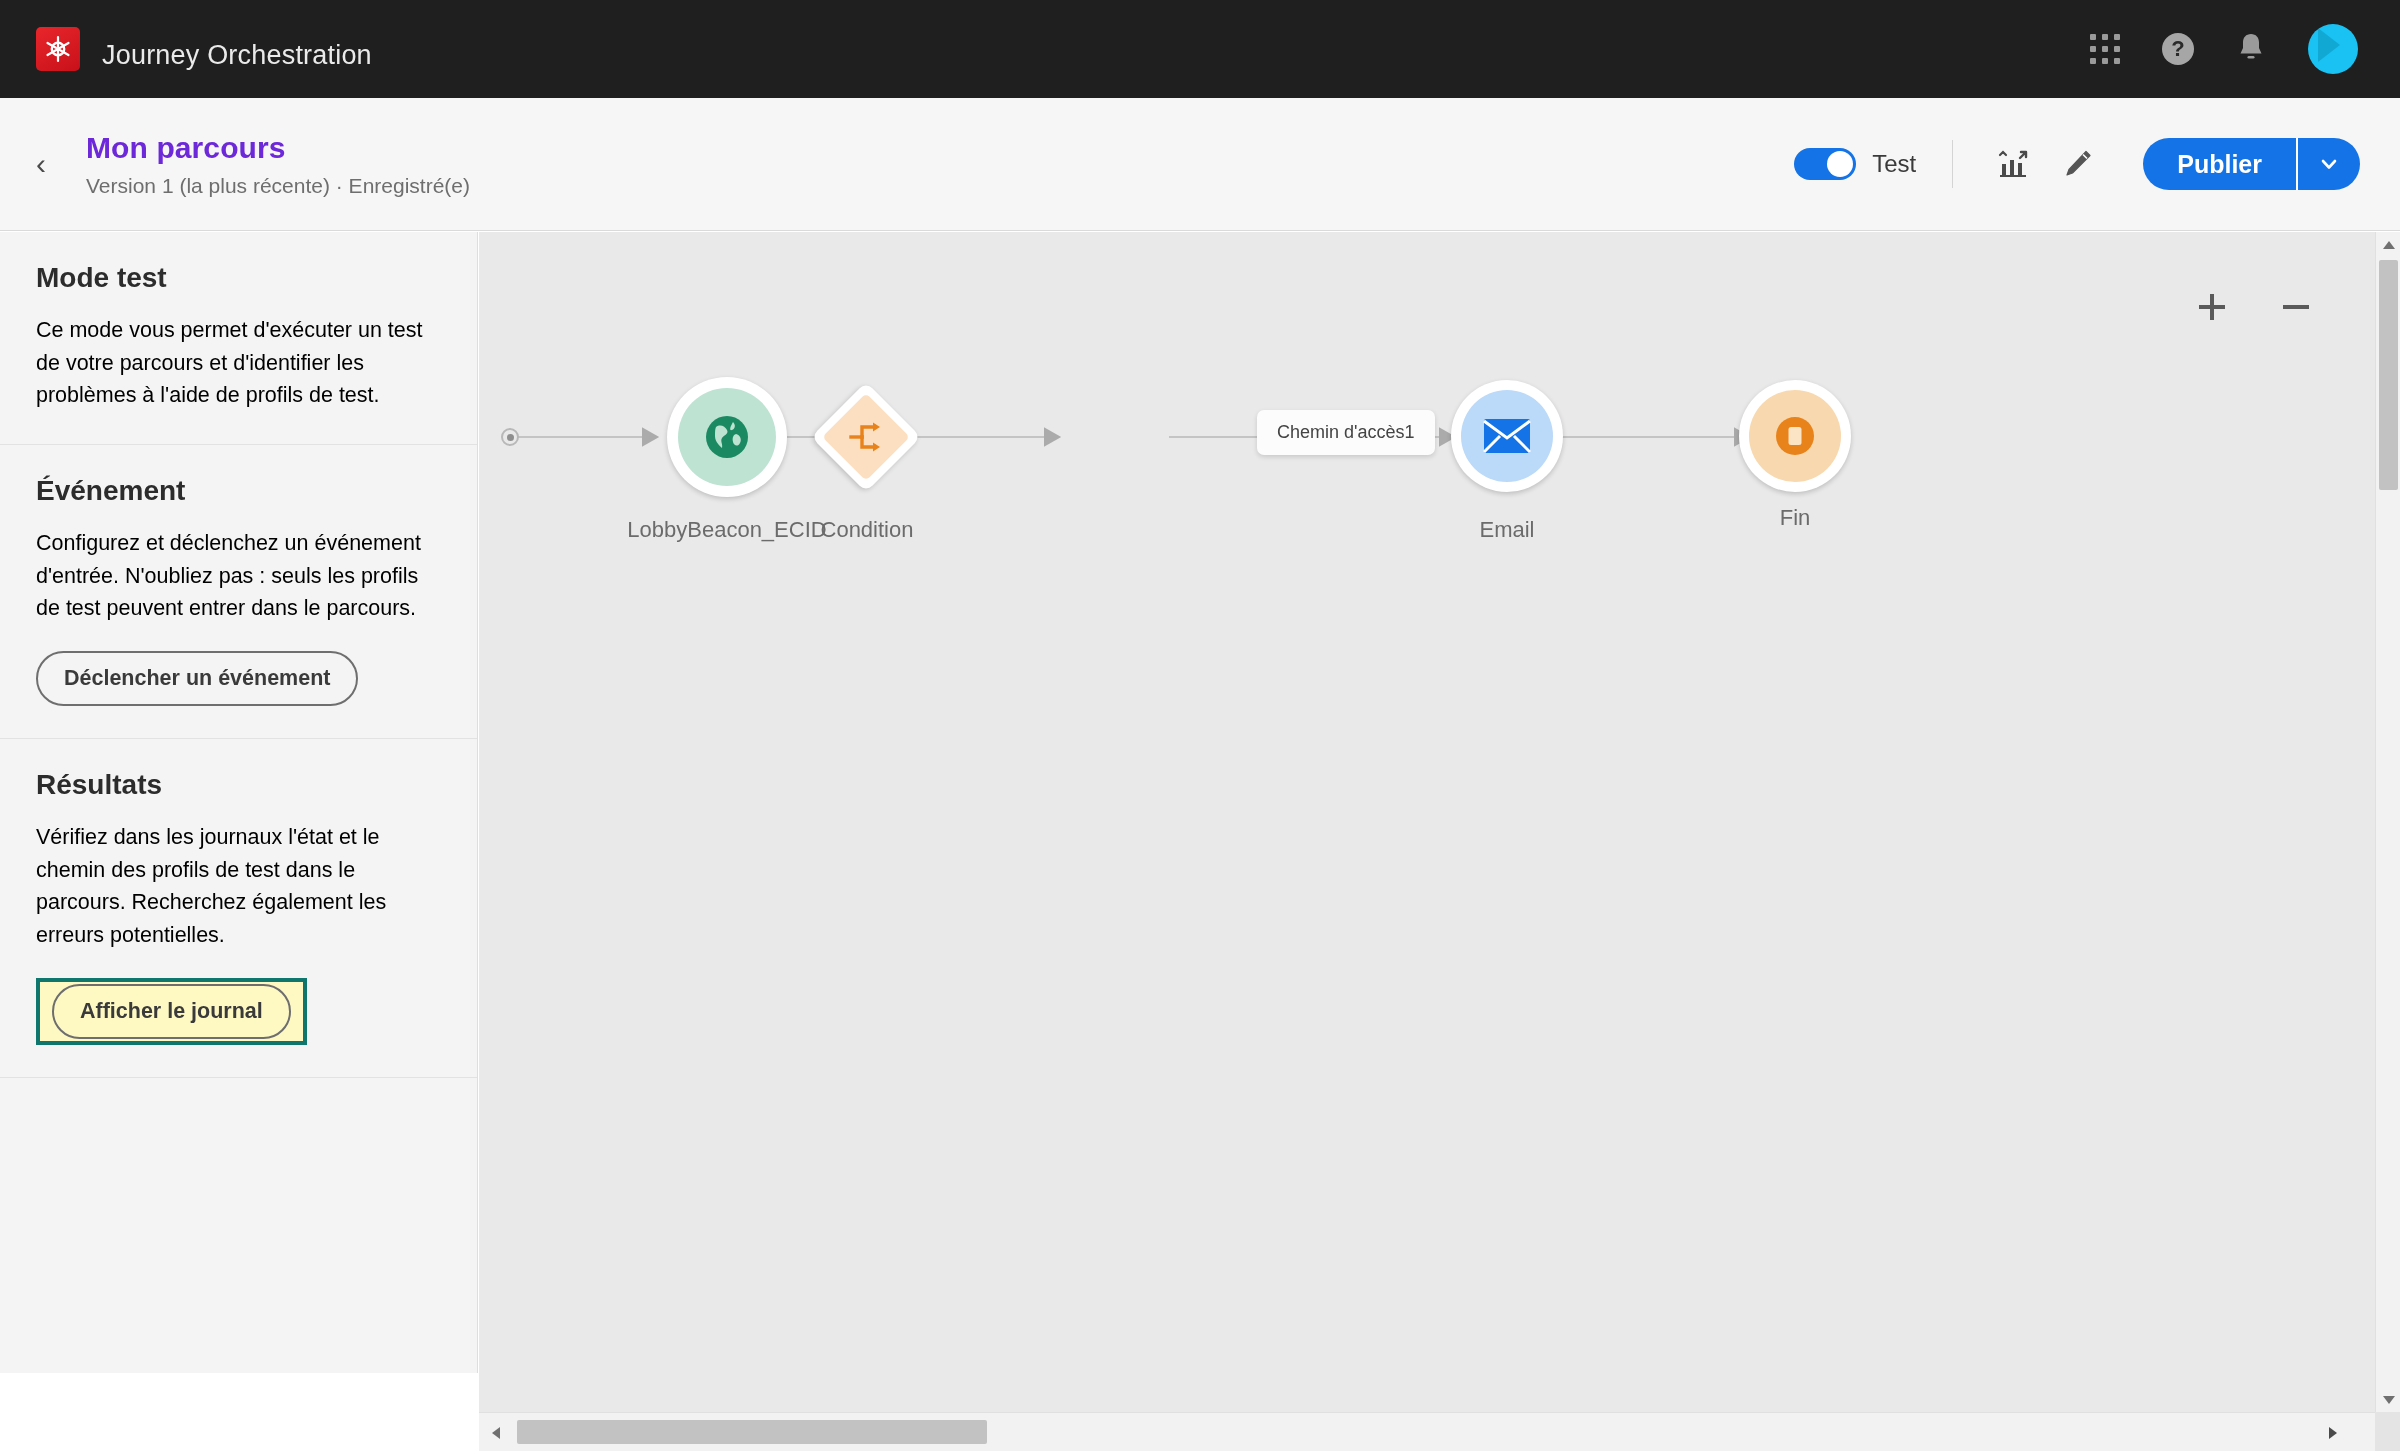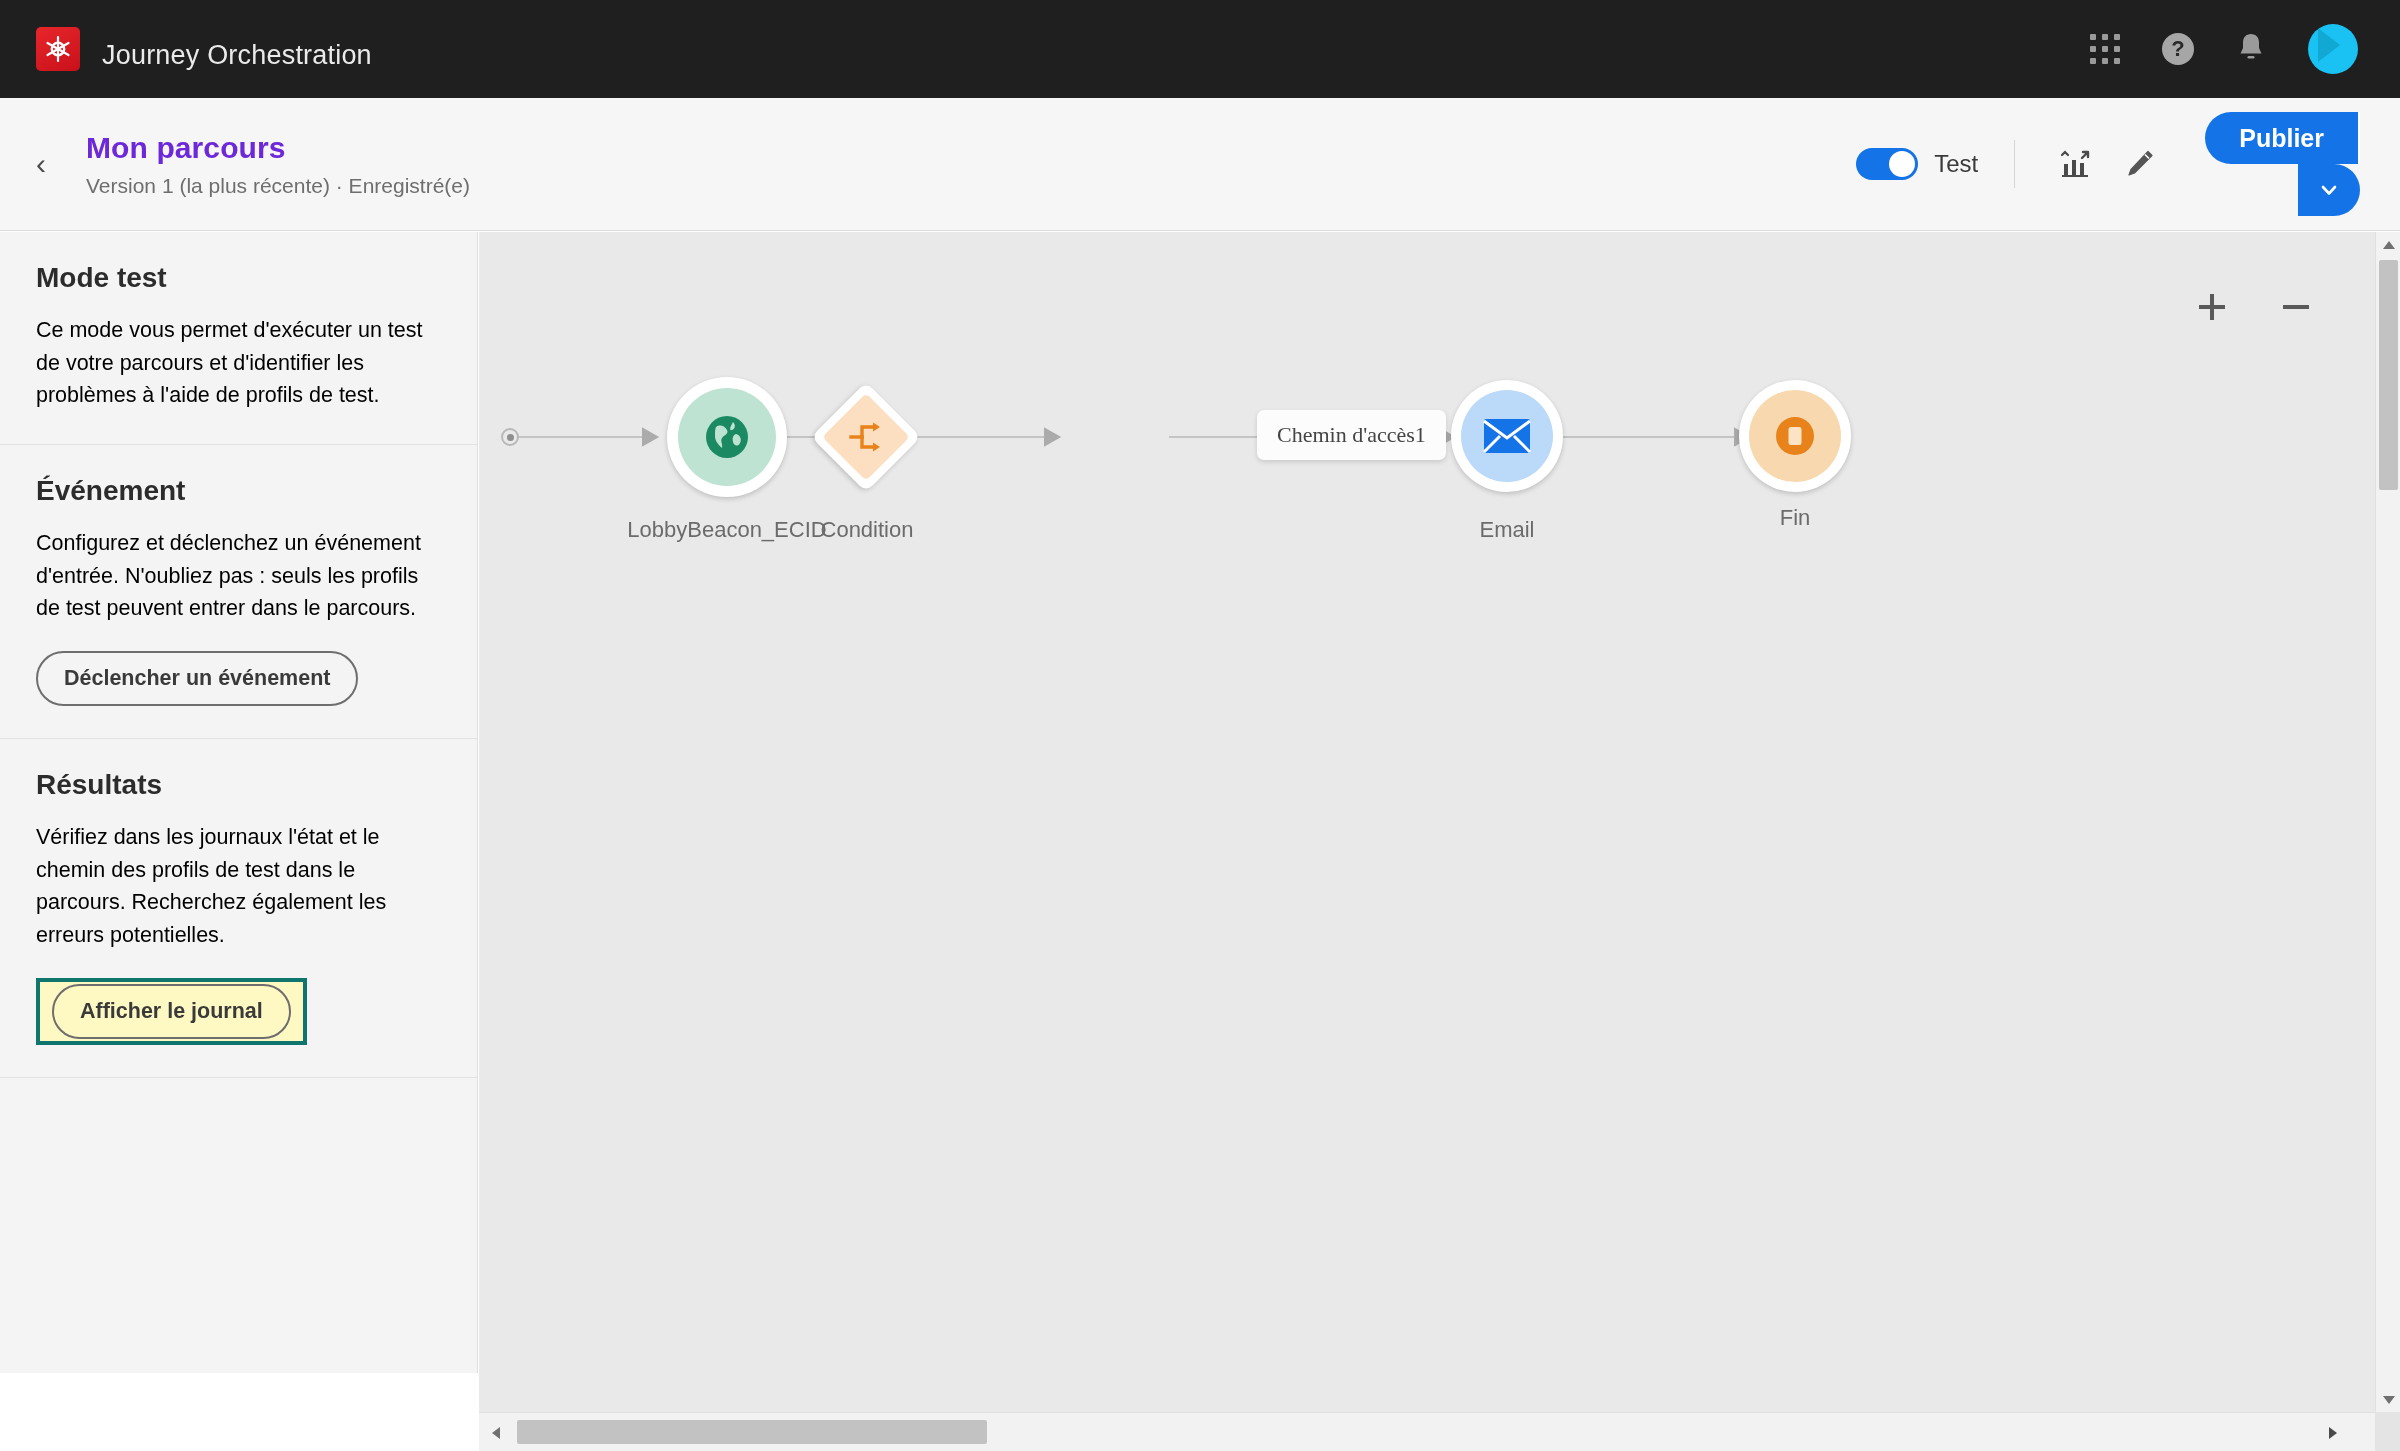--- a/index.html
+++ b/index.html
@@ -79,21 +79,21 @@
     position: absolute; right: 3px; top: 3px;
     width: 26px; height: 26px; border-radius: 50%; background: #fff; display:block;
   }
   .toggle-label { font-size: 24px; color: #3A3A3A; }
   .divider-v { width: 1px; height: 48px; background: #D4D4D4; margin: 0 36px; }
   .icon-btn {
     width: 48px; height: 48px; display: flex;
     align-items: center; justify-content: center; cursor: pointer;
     margin-right: 16px;
   }
-  .publish-group { display: flex; align-items: flex-end; margin-left: 26px; flex-direction: column; }
+  .publish-group { display: flex; align-items: flex-start; margin-left: 26px; }
   .publish-main {
     background: #1473E6; color: #fff; font-size: 25px; font-weight: bold;
     border: none; border-radius: 26px 0 0 26px;
     padding: 0 34px; height: 52px; cursor: pointer;
     border-right: 2px solid #fff;
     font-family: "Liberation Sans", sans-serif;
   }
   .publish-caret {
     background: #1473E6; border: none; border-radius: 0 26px 26px 0;
     width: 62px; height: 52px; cursor: pointer;
@@ -167,22 +167,22 @@
     display:flex; align-items:center; justify-content:center;
     cursor: pointer;
   }
   .diamond-inner {
     width: 62px; height: 62px; background: #FBDFC0; border-radius: 5px;
     display:flex; align-items:center; justify-content:center;
   }
   .path-chip {
     position: absolute; background: #FCFCFC;
     border-radius: 7px; box-shadow: 0 2px 5px rgba(0,0,0,.14);
-    padding: 12px 20px; font-size: 22px; color: #444;
-    white-space: nowrap; cursor: pointer; font-family: Liberation Serif, serif;
+    padding: 12px 20px; font-size: 18px; color: #444;
+    white-space: nowrap; cursor: pointer;
   }
   .start-dot {
     position: absolute; width: 18px; height: 18px; border-radius: 50%;
     border: 2px solid #B8B8B8; background: #E9E9E9;
     display: flex; align-items: center; justify-content: center;
   }
   .start-dot i { width: 7px; height: 7px; border-radius: 50%; background: #8F8F8F; display:block; }
 
   
   .vscroll {

